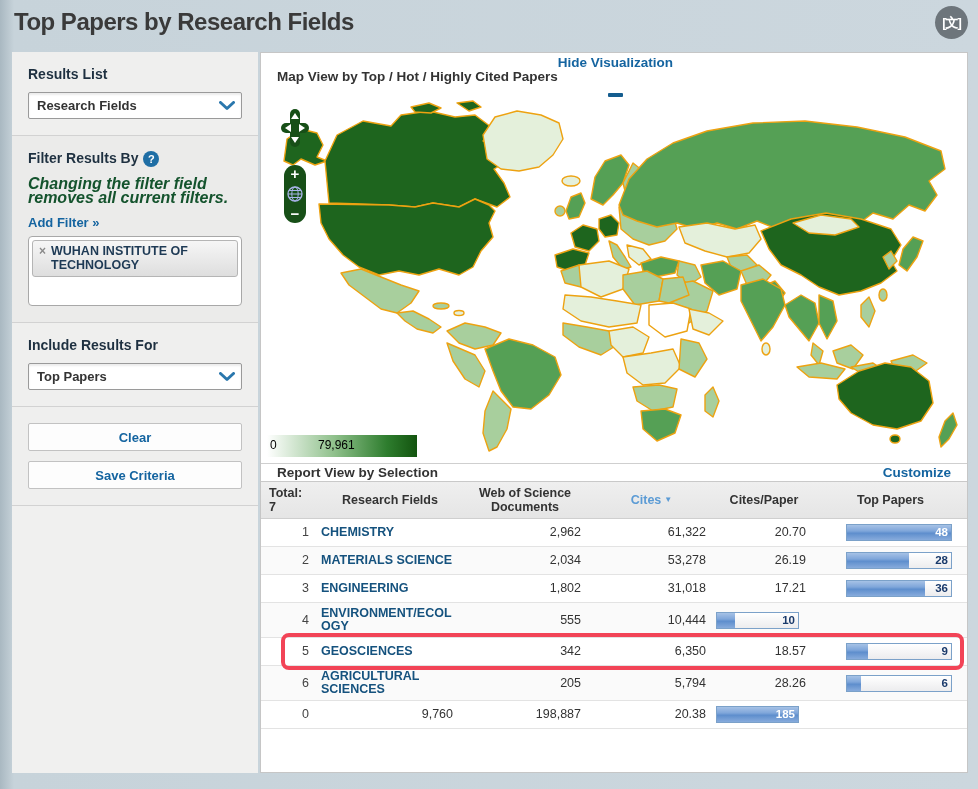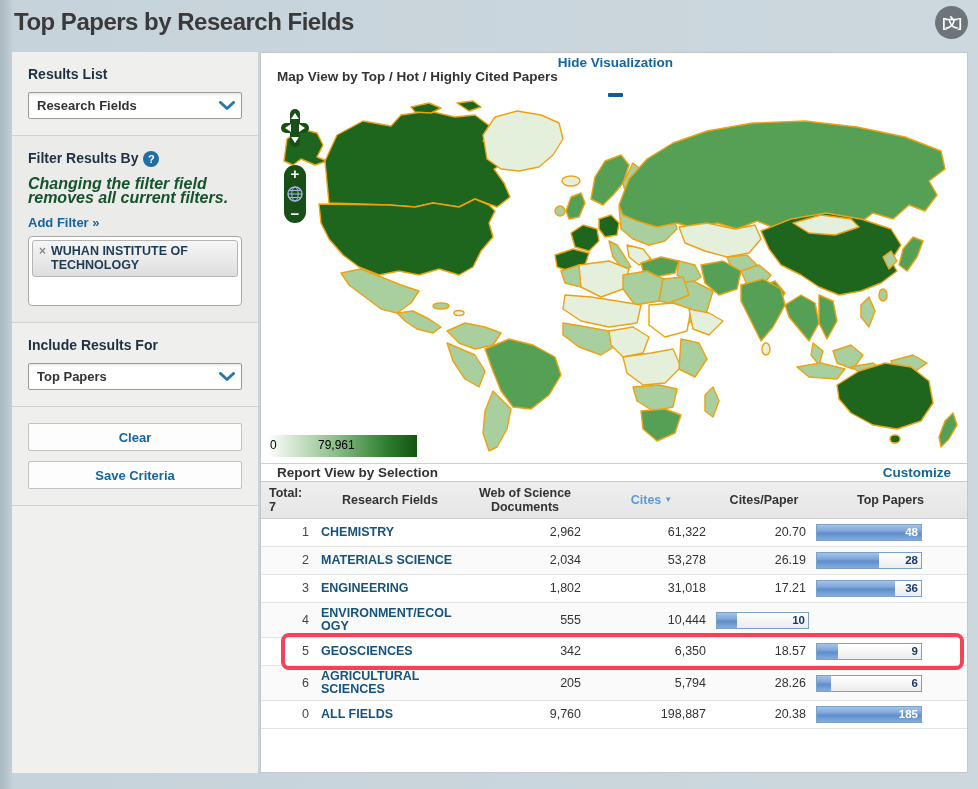--- a/index.html
+++ b/index.html
@@ -78,21 +78,21 @@
   .th { font-size:12.5px; font-weight:bold; color:#333; display:flex; align-items:center; justify-content:center; text-align:center; padding:4px 2px; line-height:14px; }
   .th.left { justify-content:flex-start; padding-left:8px; text-align:left; display:block; padding-top:4px; }
   .th .cites-lbl { color:#5b9bd5; }
   .sort-icon { color:#5b9bd5; font-size:8px; margin-left:3px; }
   .trow { position:relative; border-bottom:1px solid #e3e3e3; min-height:28px; }
   .trow:nth-child(even) { background:#fafafa; }
   .td { font-size:12.5px; color:#333; display:flex; align-items:center; padding:4px 2px; line-height:13px; }
   .td.rank { justify-content:flex-end; padding-right:10px; color:#444; }
   .td.field { font-weight:bold; color:#15527e; padding-left:2px; overflow-wrap:anywhere; cursor:pointer; }
   .td.num { justify-content:flex-end; padding-right:8px; }
-  .td.barcell { padding-right:5px; }
+  .td.barcell { justify-content:flex-end; padding-right:15px; }
   .bar { position:relative; width:106px; height:17px; border:1px solid #7ba1c9;
     background:linear-gradient(180deg,#ffffff,#ececee); }
   .bar-fill { position:absolute; left:0; top:0; bottom:0;
     background:linear-gradient(180deg,#a6c2e6 0%,#7fa6da 40%,#5e8ecd 55%,#87abdc 100%); }
   .bar-val { position:absolute; right:3px; top:1px; font-size:11.5px; font-weight:bold; color:#1a3a6b; }
   .bar-val.on-fill { color:#fff; }
   .highlight-annotation { position:absolute; left:20px; right:3px; top:-5px; bottom:-5px;
     border:4px solid #f24457; border-radius:8px; pointer-events:none; z-index:5; }
 </style>
 </head>
@@ -370,21 +370,20 @@
     <div class="td barcell">
       <div class="bar">
         <div class="bar-fill" style="width: 13%;"></div>
         <span class="bar-val">6</span>
       </div>
     </div>
   </div>
 
   <div class="grid trow">
     <div class="td rank">0</div>
-    <div class="td field">ALL FIELDS</div>
     <div class="td num">9,760</div>
     <div class="td num">198,887</div>
     <div class="td num">20.38</div>
     <div class="td barcell">
       <div class="bar">
         <div class="bar-fill" style="width: 100%;"></div>
         <span class="bar-val on-fill">185</span>
       </div>
     </div>
   </div>

